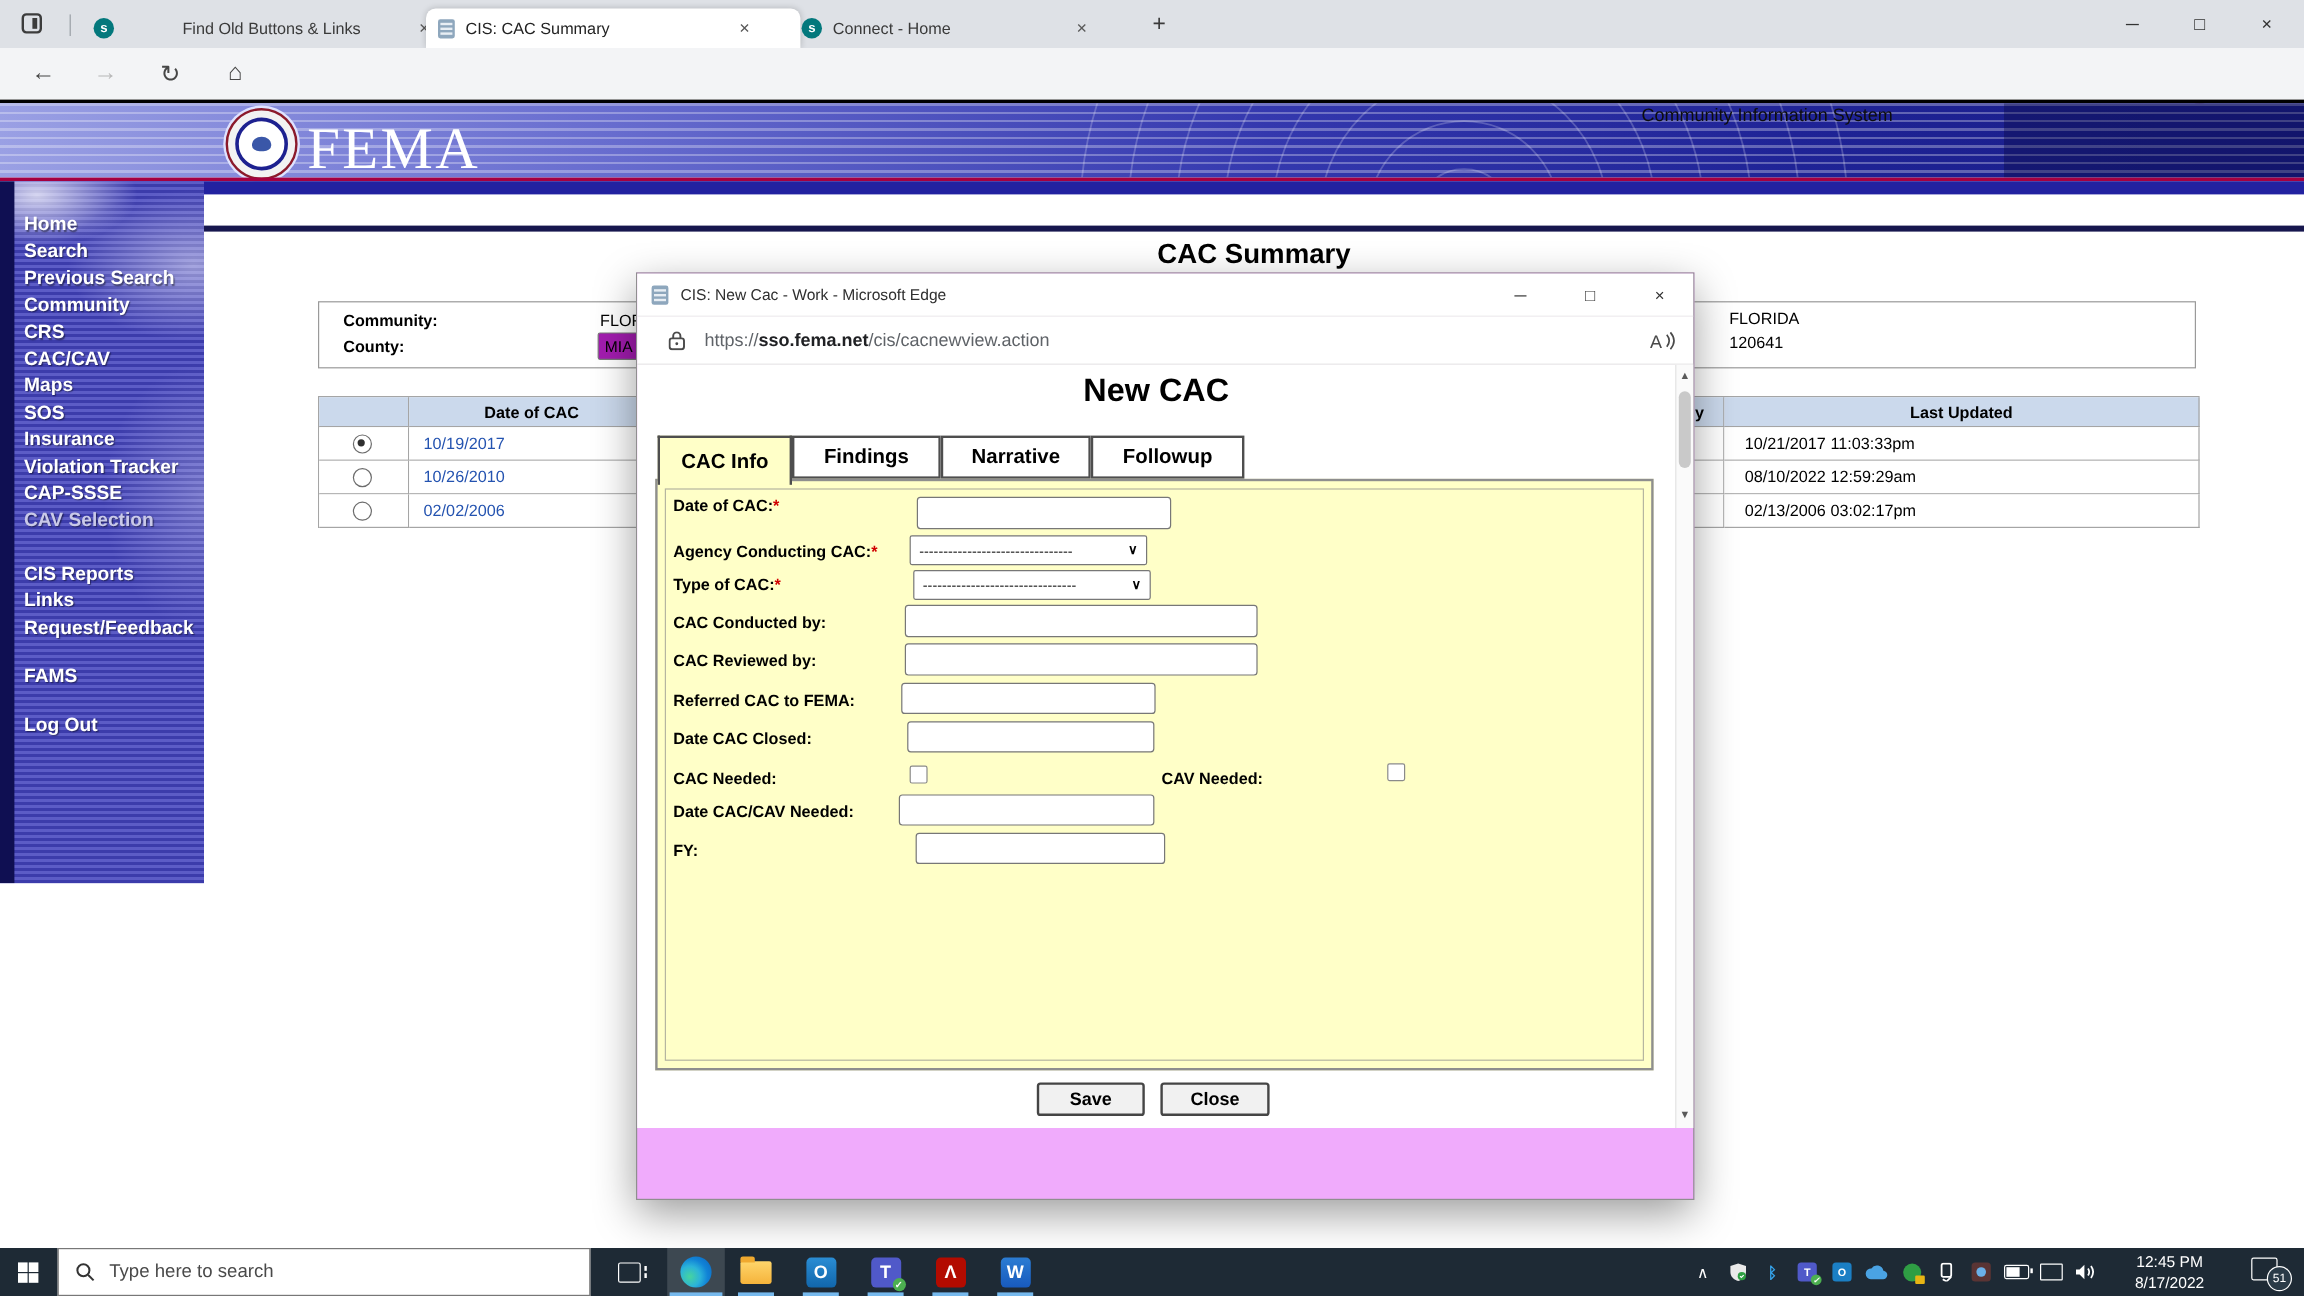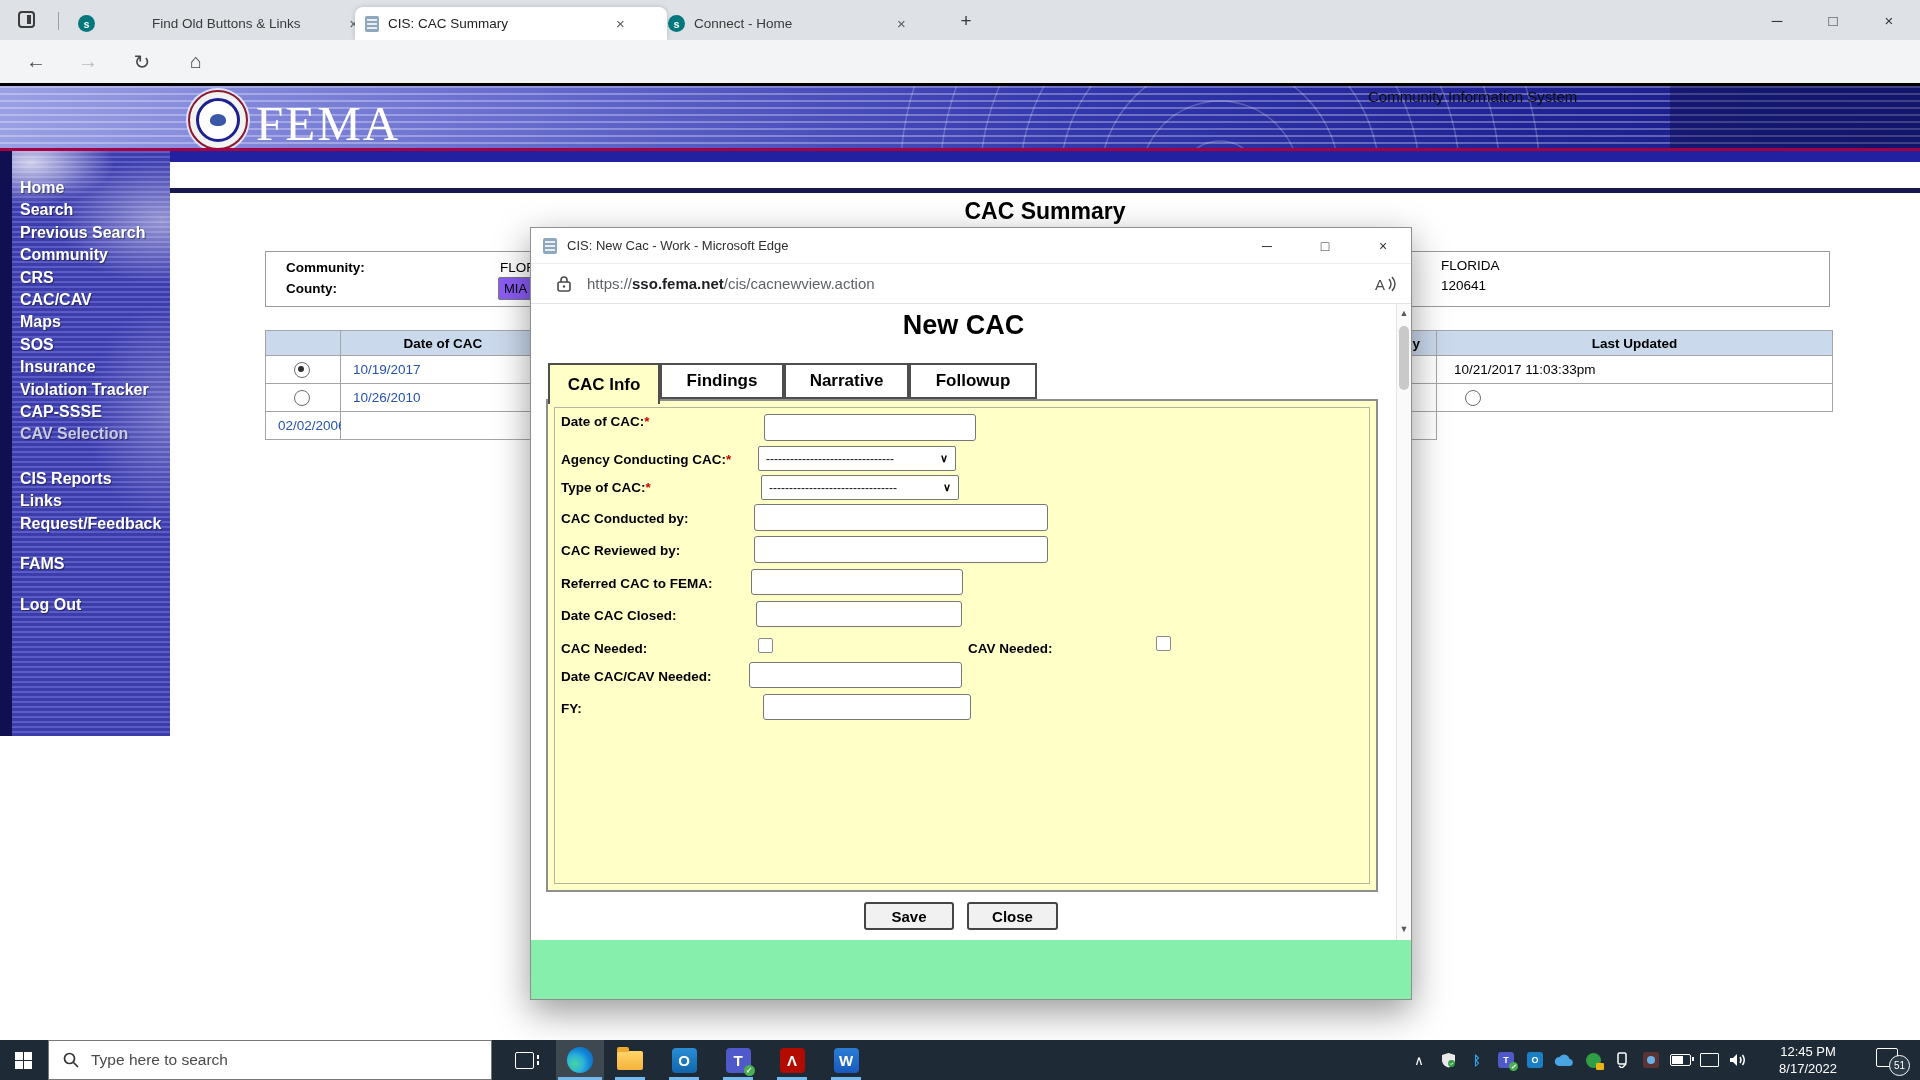--- a/index.html
+++ b/index.html
@@ -68,35 +68,35 @@
   .gap1{margin-top:22px;} .gap2{margin-top:18px;}
 
   
   .page-title{position:absolute;left:170px;top:198px;width:1750px;text-align:center;
         font-size:23px;font-weight:bold;color:#000;}
   .infobox{position:absolute;left:265px;top:251px;width:1565px;height:56px;border:1px solid #9a9a9a;
         box-sizing:border-box;background:#fff;}
   .infobox .lbl{position:absolute;font-size:13.5px;font-weight:bold;color:#000;}
   .infobox .val{position:absolute;font-size:13.5px;color:#000;}
   .mini-select{position:absolute;left:232px;top:25px;width:48px;height:23px;border:1px solid #7a7a7a;
-        border-radius:2px;background:#8b5cf6;font-size:13px;color:#000;display:flex;align-items:center;padding-left:5px;box-sizing:border-box;}
+        border-radius:2px;background:#a21caf;font-size:13px;color:#000;display:flex;align-items:center;padding-left:5px;box-sizing:border-box;}
   .cactable{position:absolute;left:265px;top:330px;width:1567px;display:grid;
         grid-template-columns:75px 205px 891px 396px;grid-auto-rows:auto;
         border-top:1px solid #a5a5a5;border-left:1px solid #a5a5a5;font-size:13.5px;}
   .cactable .cell{border-right:1px solid #a5a5a5;border-bottom:1px solid #a5a5a5;background:#fff;
         height:28px;display:flex;align-items:center;box-sizing:border-box;}
   .cactable .hc{background:#cbd9ec;height:25px;font-weight:bold;justify-content:center;}
   .cactable .hy{justify-content:flex-end;padding-right:16px;}
   .datelink{color:#2453b0;padding-left:12px;}
   .luval{padding-left:17px;color:#000;}
   .radio{width:14px;height:14px;border-radius:50%;border:1px solid #6c6c6c;background:#fff;margin-left:28px;position:relative;}
   .radio.sel:after{content:"";position:absolute;left:3px;top:3px;width:6px;height:6px;border-radius:50%;background:#2f2f2f;}
 
   
-  .popup{position:absolute;left:530px;top:227px;width:882px;height:773px;background:#86efac;
+  .popup{position:absolute;left:530px;top:227px;width:882px;height:773px;background:#f0abfc;
         border:1px solid #8f8f8f;box-sizing:border-box;box-shadow:0 12px 34px rgba(0,0,0,.4);z-index:40;}
   .ptitle{position:absolute;left:0;top:0;width:100%;height:36px;background:#fff;border-bottom:1px solid #ececec;
         display:flex;align-items:center;box-sizing:border-box;}
   .ptitle .txt{font-size:13px;color:#2f2f2f;margin-left:10px;}
   .pctl{position:absolute;top:0;width:46px;height:36px;display:flex;align-items:center;justify-content:center;
         font-size:14px;color:#333;}
   .purl{position:absolute;left:0;top:36px;width:100%;height:40px;background:#fff;border-bottom:1px solid #e4e4e4;
         display:flex;align-items:center;box-sizing:border-box;}
   .pcontent{position:absolute;left:0;top:76px;width:880px;height:636px;background:#fff;}
   .pscroll{position:absolute;right:0;top:0;width:15px;height:100%;background:#fafafa;border-left:1px solid #e3e3e3;box-sizing:border-box;}
@@ -306,20 +306,23 @@
         <span class="luval">10/21/2017 11:03:33pm</span>
       </div>
 
     <div class="cell">
         <span class="radio"></span>
       </div>
     <div class="cell">
         <a class="datelink">10/26/2010</a>
       </div>
     <div class="cell"></div>
+    <div class="cell">
+        <span class="luval">08/10/2022 12:59:29am</span>
+      </div>
 
     <div class="cell">
         <span class="radio"></span>
       </div>
     <div class="cell">
         <a class="datelink">02/02/2006</a>
       </div>
     <div class="cell"></div>
     <div class="cell">
         <span class="luval">02/13/2006 03:02:17pm</span>

